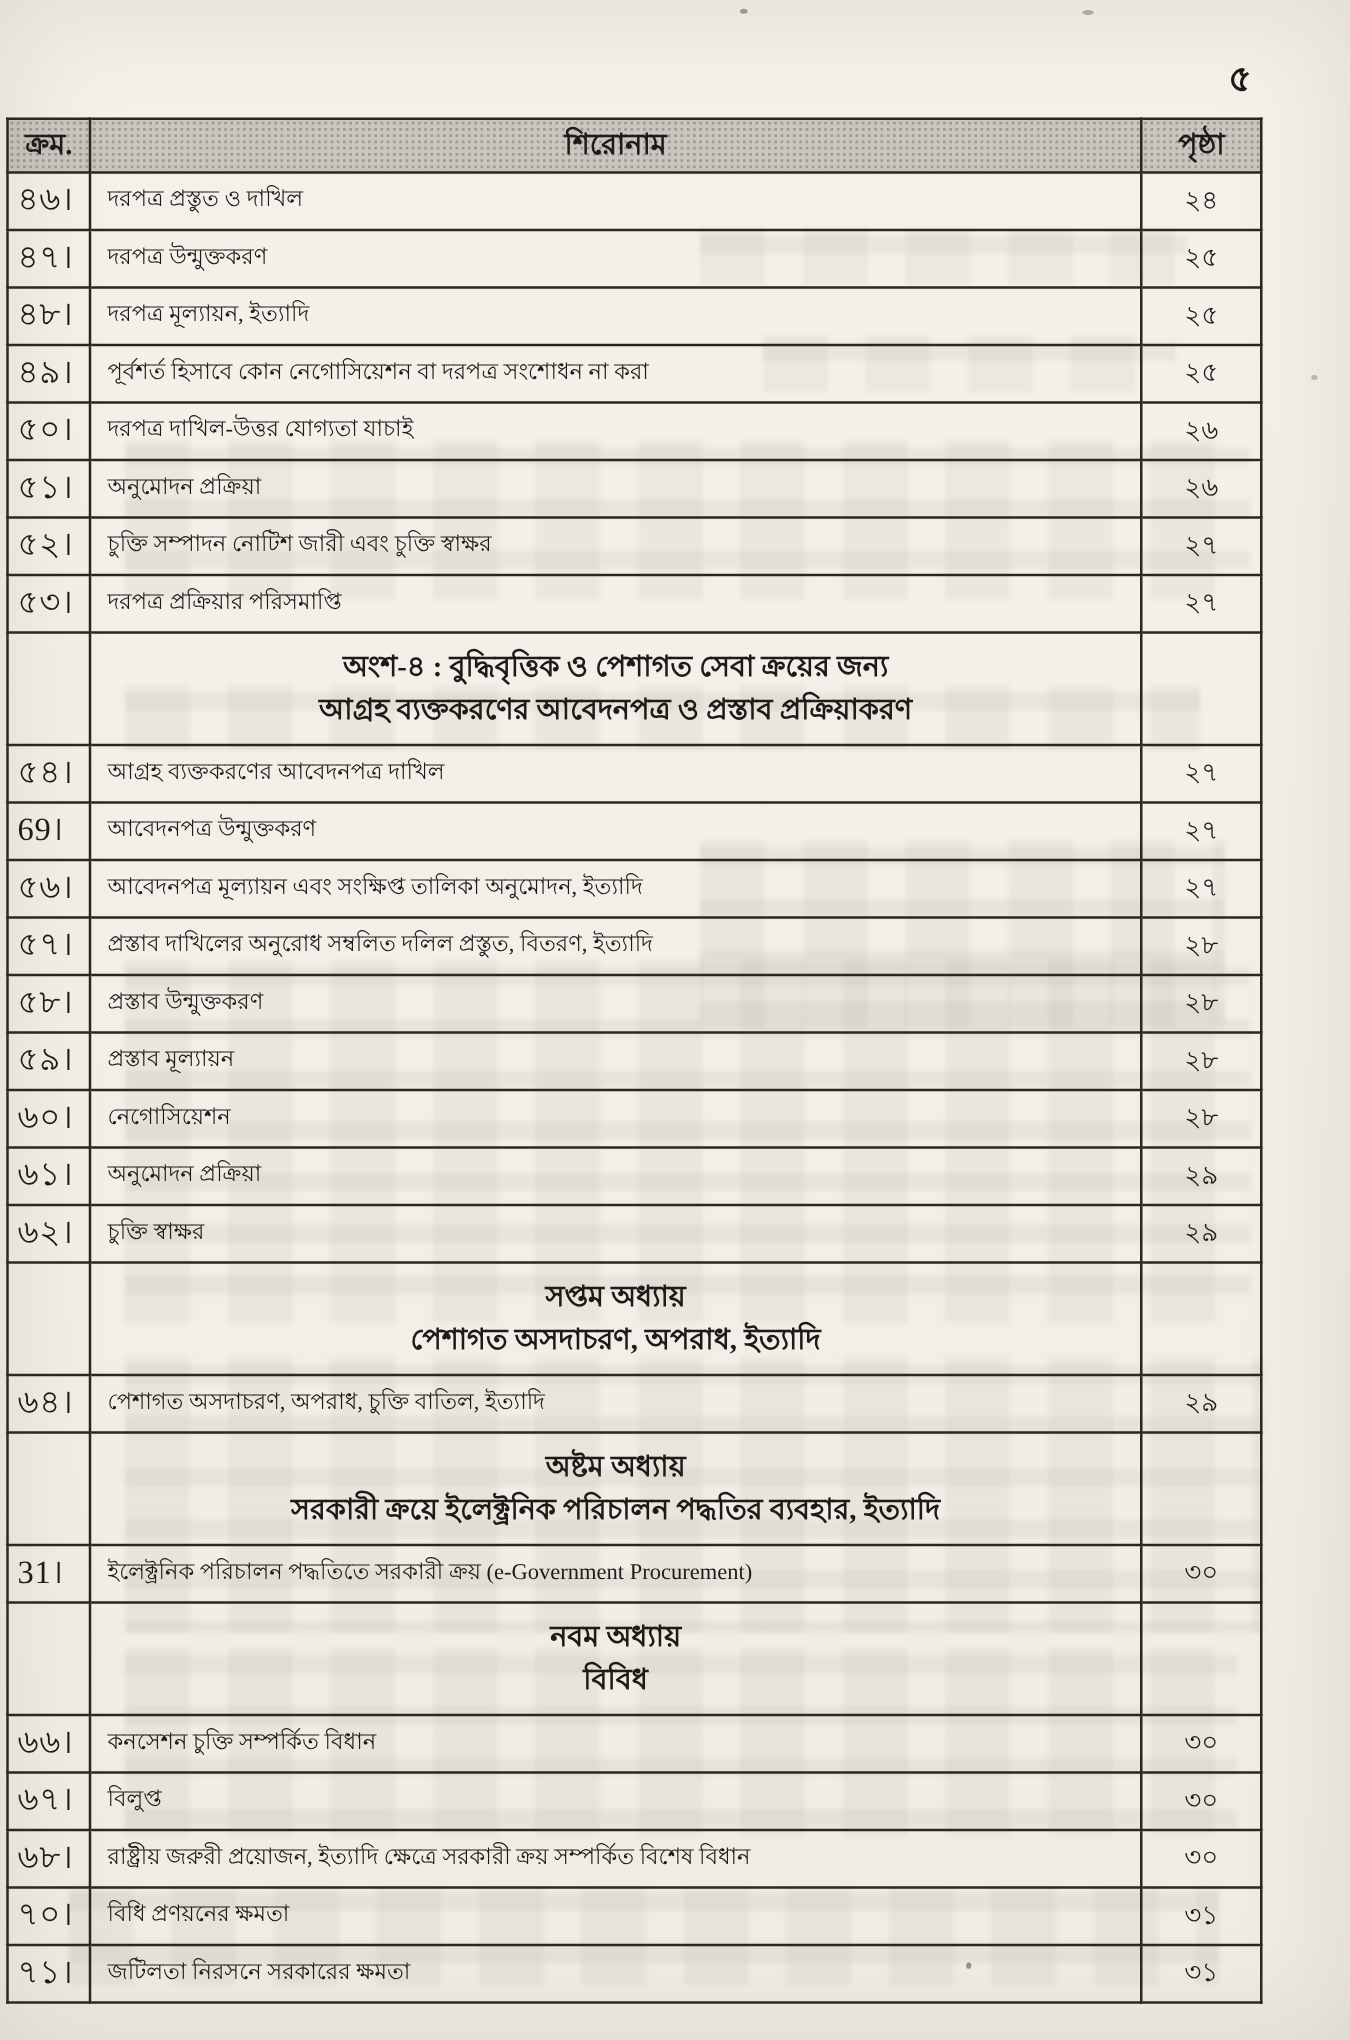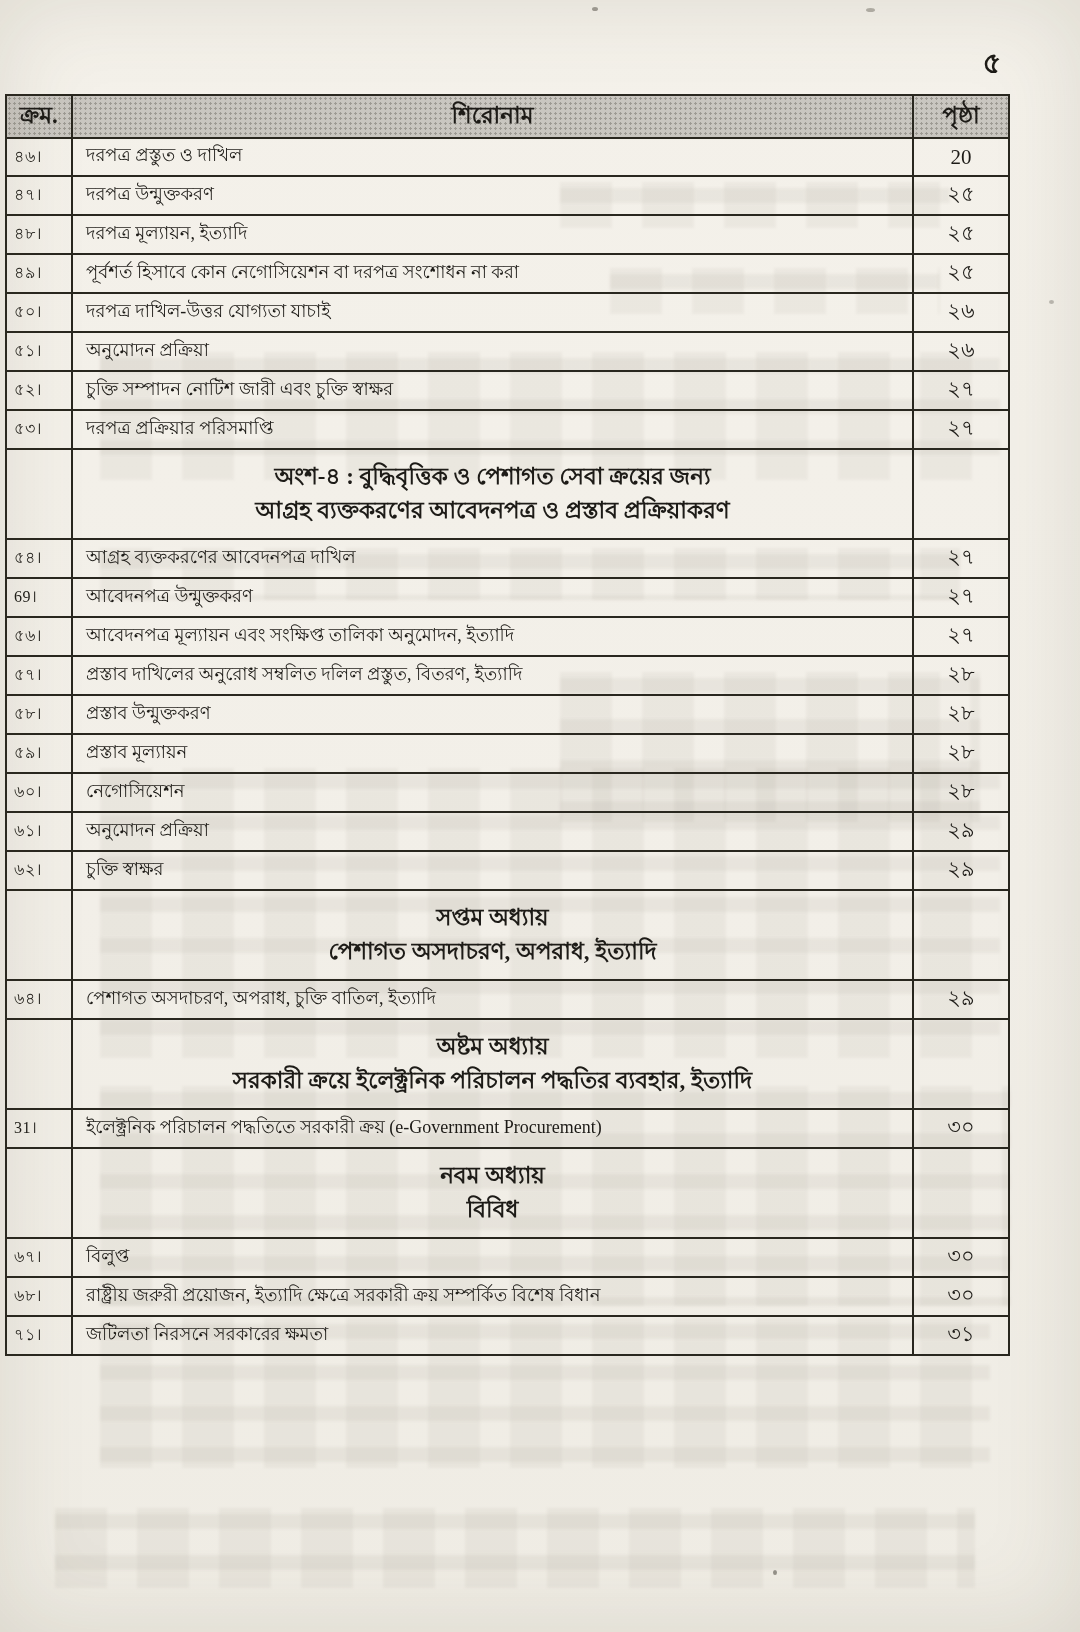--- a/index.html
+++ b/index.html
@@ -25,21 +25,21 @@
   table.toc th,table.toc td{border:2px solid #29271f;vertical-align:middle;}
   col.serial{width:66px;} col.page{width:96px;}
   thead th{
     height:38px;font-size:23px;font-weight:bold;text-align:center;
     background-color:#c9c6c0;
     background-image:radial-gradient(rgba(92,89,82,.40) 1px,rgba(92,89,82,0) 1.4px);
     background-size:5px 5px;
     margin-top:20px;
   }
   tr.item{height:37px;}
-  td.c-serial{font-size:16px;padding:0 2px 0 7px;letter-spacing:.5px;margin-left:45px;}
+  td.c-serial{font-size:26px;padding:0 2px 0 7px;letter-spacing:.5px;margin-left:45px;}
   td.c-title{font-size:18px;padding:2px 8px 3px 13px;white-space:nowrap;overflow:hidden;}
   td.c-page{font-size:21px;text-align:center;}
   tr.section td.c-title{
     text-align:center;font-weight:bold;font-size:23px;
     padding:10px 4px;white-space:normal;
   }
   .sec-line{line-height:34px;}
 
   
   .ghost{
@@ -83,21 +83,21 @@
       <tr>
         <th>ক্রম.</th>
         <th>শিরোনাম</th>
         <th>পৃষ্ঠা</th>
       </tr>
     </thead>
     <tbody id="toc-body">
         <tr class="item">
           <td class="c-serial">৪৬।</td>
           <td class="c-title">দরপত্র প্রস্তুত ও দাখিল</td>
-          <td class="c-page">20</td>
+          <td class="c-page">২৪</td>
         </tr>
         <tr class="item">
           <td class="c-serial">৪৭।</td>
           <td class="c-title">দরপত্র উন্মুক্তকরণ</td>
           <td class="c-page">২৫</td>
         </tr>
         <tr class="item">
           <td class="c-serial">৪৮।</td>
           <td class="c-title">দরপত্র মূল্যায়ন, ইত্যাদি</td>
           <td class="c-page">২৫</td>
@@ -208,28 +208,38 @@
         </tr>
         <tr class="section">
           <td class="c-serial"></td>
           <td class="c-title">
             <div class="sec-line">নবম অধ্যায়</div>
             <div class="sec-line">বিবিধ</div>
           </td>
           <td class="c-page"></td>
         </tr>
         <tr class="item">
+          <td class="c-serial">৬৬।</td>
+          <td class="c-title">কনসেশন চুক্তি সম্পর্কিত বিধান</td>
+          <td class="c-page">৩০</td>
+        </tr>
+        <tr class="item">
           <td class="c-serial">৬৭।</td>
           <td class="c-title">বিলুপ্ত</td>
           <td class="c-page">৩০</td>
         </tr>
         <tr class="item">
           <td class="c-serial">৬৮।</td>
           <td class="c-title">রাষ্ট্রীয় জরুরী প্রয়োজন, ইত্যাদি ক্ষেত্রে সরকারী ক্রয় সম্পর্কিত বিশেষ বিধান</td>
           <td class="c-page">৩০</td>
+        </tr>
+        <tr class="item">
+          <td class="c-serial">৭০।</td>
+          <td class="c-title">বিধি প্রণয়নের ক্ষমতা</td>
+          <td class="c-page">৩১</td>
         </tr>
         <tr class="item">
           <td class="c-serial">৭১।</td>
           <td class="c-title">জটিলতা নিরসনে সরকারের ক্ষমতা</td>
           <td class="c-page">৩১</td>
         </tr>
       </tbody>
   </table>
 
   <div class="ghost g1"></div>

